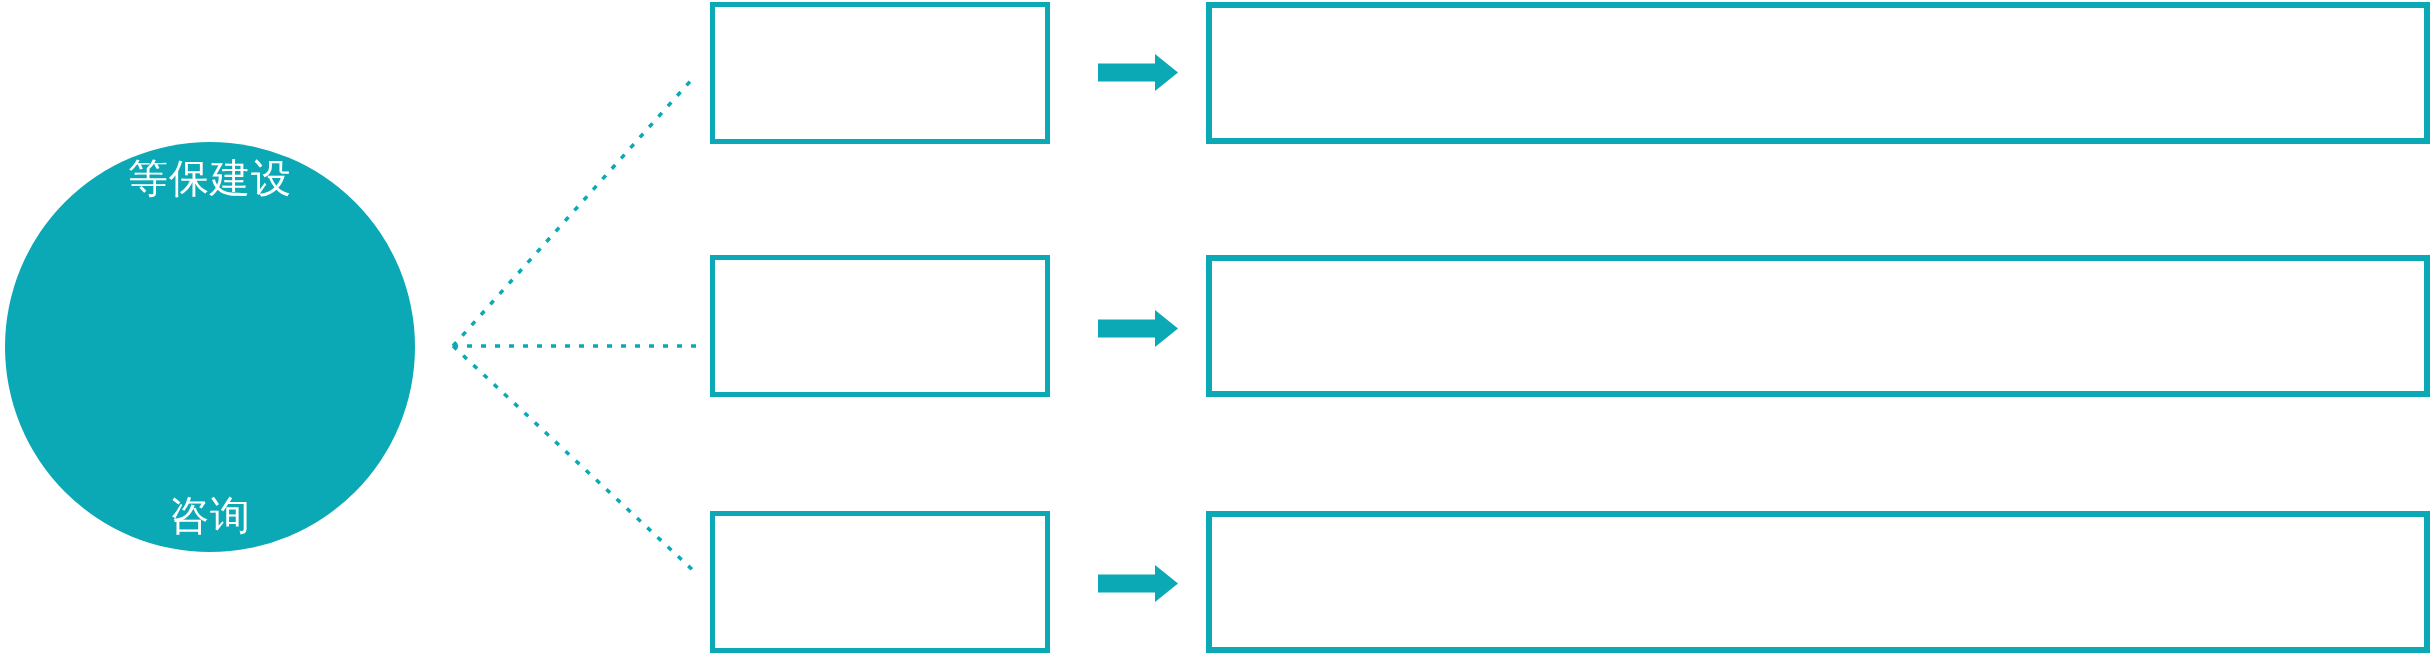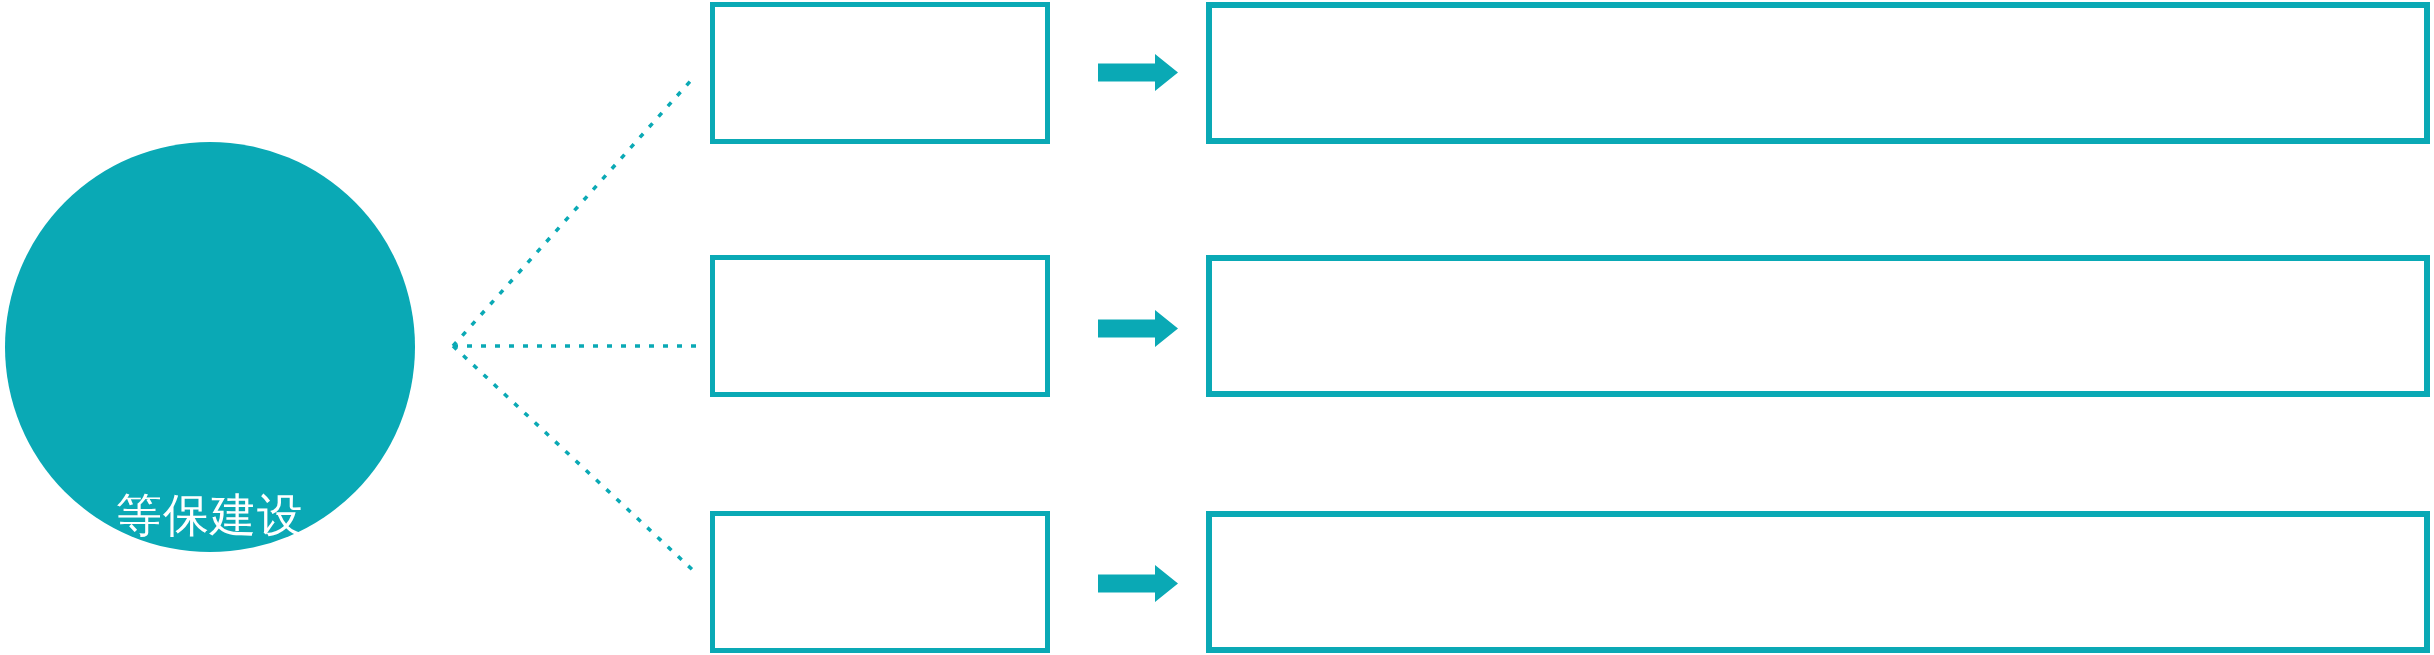--- a/index.html
+++ b/index.html
@@ -30,23 +30,23 @@
   .hub {
     position: absolute;
     left: 5px; top: 142px;
     width: 410px; height: 410px;
     border-radius: 50%;
     background: var(--accent);
     color: var(--hub-text);
     display: flex;
     flex-direction: column;
     align-items: center;
-    justify-content: flex-end;
+    justify-content: space-between;
     text-align: center;
-    font-size: 46px;
+    font-size: 40px;
     font-weight: 200;
     line-height: 73px;
     letter-spacing: 1px;
   }
 
   .small-box {
     position: absolute;
     left: 710px;
     width: 340px;
     height: 142px;
@@ -84,20 +84,21 @@
 <div class="canvas">
 
   <svg class="connectors" viewBox="0 0 2434 655" xmlns="http://www.w3.org/2000/svg">
     <line x1="453" y1="346" x2="694" y2="77"></line>
     <line x1="453" y1="346" x2="702" y2="346"></line>
     <line x1="453" y1="346" x2="698" y2="575"></line>
   </svg>
 
   <div class="hub">
     <span>等保建设</span>
+    <span>咨询</span>
   </div>
 
   <div class="small-box row1">
     <span></span>
   </div>
   <svg class="arrow row1" viewBox="0 0 80 37" xmlns="http://www.w3.org/2000/svg">
     <polygon points="0,9.5 57,9.5 57,0 80,18.5 57,37 57,27.5 0,27.5"></polygon>
   </svg>
   <div class="big-box row1">
     <span></span>

